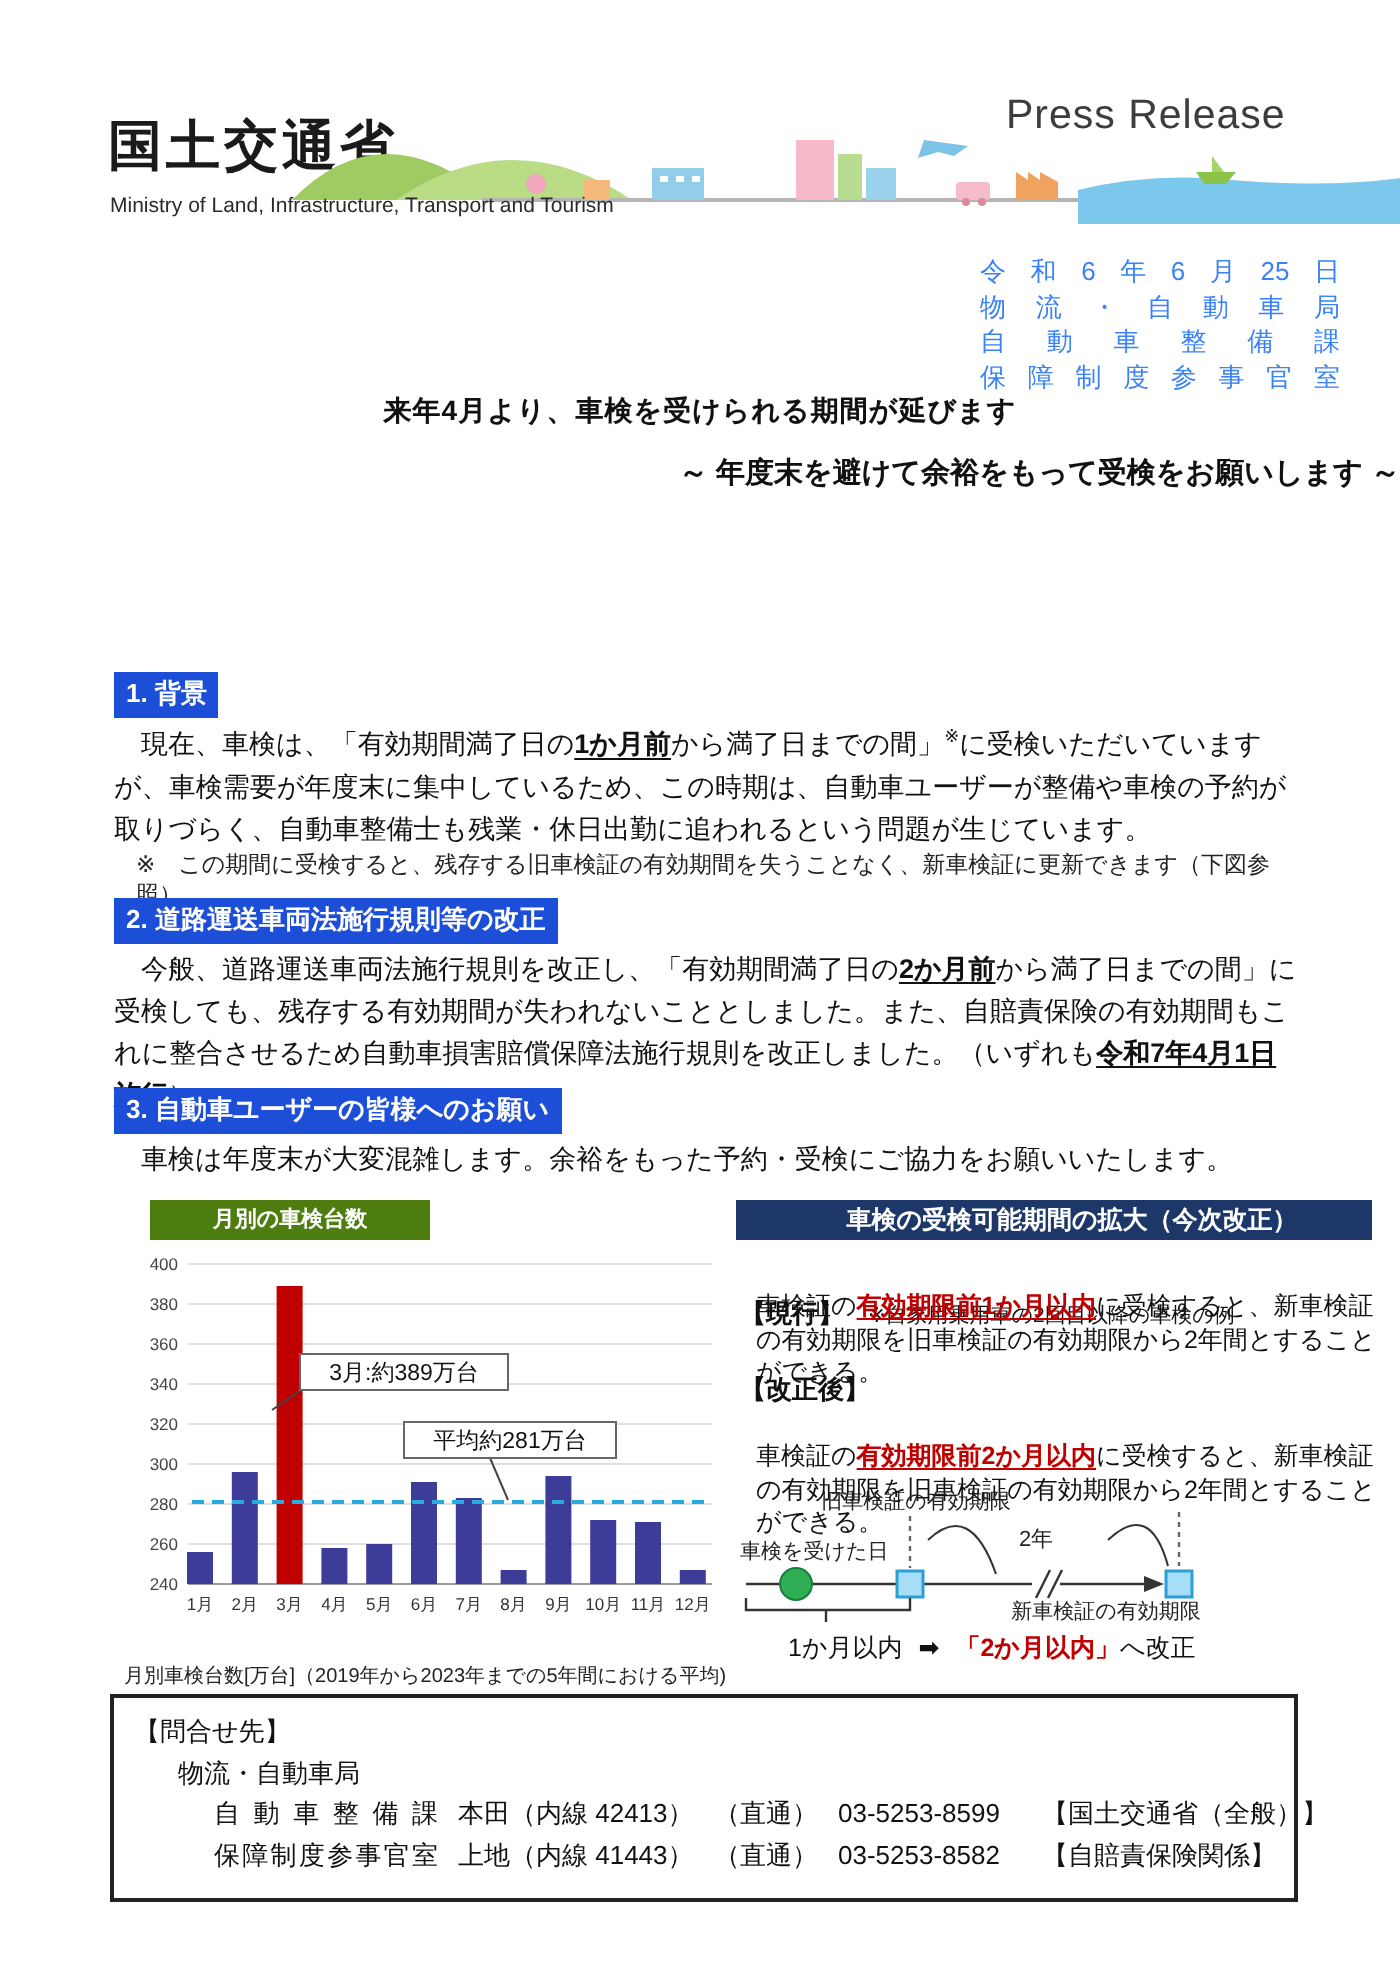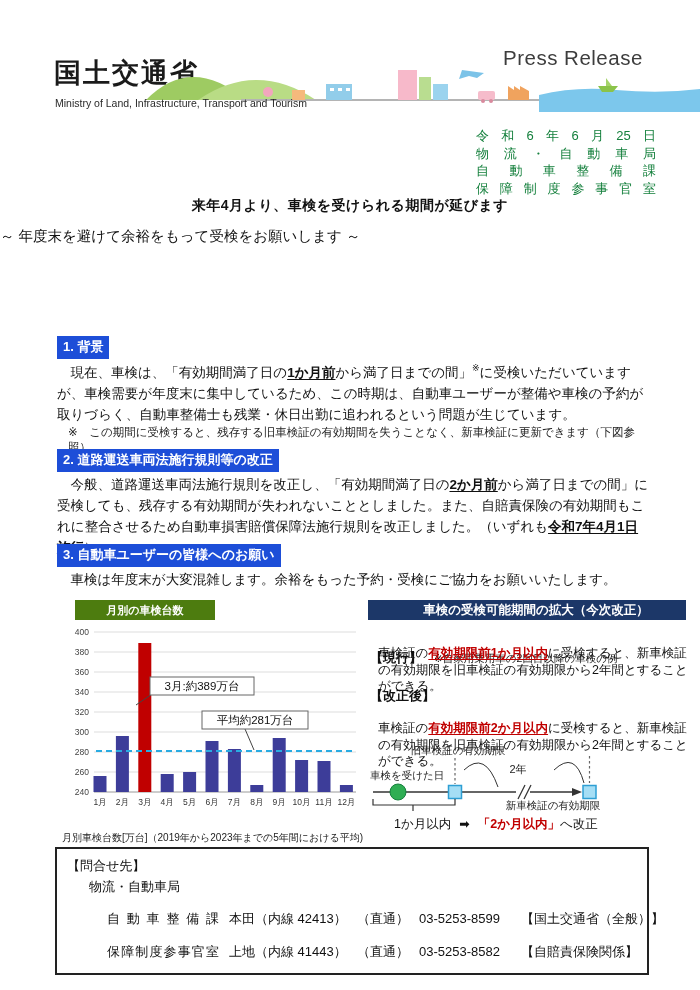--- a/index.html
+++ b/index.html
@@ -8,25 +8,25 @@
           color:#111; overflow:hidden; }
   .abs { position:absolute; }
 
   
   .logo-jp { left:54px; top:55px; font-size:27px; font-weight:bold; letter-spacing:2px; color:#1a1a1a;text-align:right; }
   .logo-en { left:55px; top:97px; font-size:10.5px; color:#2a2a2a; }
   .press-release { left:503px; top:46px; font-size:20.5px; color:#3d3d3d; letter-spacing:0.5px; }
   .illus { left:146px; top:44px; }
 
   
-  .dateblock { left:476px; top:127px; width:180px; font-size:13px; color:#15803d; }
+  .dateblock { left:490px; top:127px; width:180px; font-size:13px; color:#3b82f6; }
   .dateblock div { text-align:justify; text-align-last:justify; line-height:17.5px; }
 
   .doc-title { left:0; top:197px; width:700px; text-align:center; font-size:14px; font-weight:bold; letter-spacing:0.5px; }
-  .doc-subtitle { left:0; top:227px; width:700px; text-align:left; font-size:14.5px; font-weight:400; }
+  .doc-subtitle { left:0; top:227px; width:700px; text-align:right; font-size:14.5px; font-weight:700; }
 
   .summary-box { left:57px; top:260px; width:586px; border:2px solid #000; padding:8px 11px 10px;
                  font-size:13.5px; line-height:1.62; }
   .ul { text-decoration:underline; text-underline-offset:2px; }
   b.ul { font-weight:bold; }
 
   .sec-head { background:#1d4ed8; color:#fff; font-weight:bold; font-size:13px; padding:2px 6px 3px; white-space:nowrap; }
   .body-text { font-size:13.5px; line-height:1.56; width:592px; }
   .note-text { font-size:11.5px; color:#222; width:582px; }
 
@@ -51,21 +51,21 @@
   .change-line .arr { font-weight:bold; margin:0 8px; }
 
   
   .contact-box { left:55px; top:847px; width:594px; border:2px solid #222; padding:7px 10px 11px;
                  font-size:13px; line-height:1.58; }
   .contact-bureau { padding-left:22px; }
   .contact-row { padding-left:40px; white-space:nowrap; }
   .c-div { display:inline-block; width:112px; text-align:justify; text-align-last:justify; }
   .c-person { display:inline-block; width:128px; margin-left:10px; }
   .c-direct { display:inline-block; width:62px; }
-  .c-phone { display:inline-block; width:102px;margin-top:12px; }
+  .c-phone { display:inline-block; width:102px; }
 
   svg text { font-family:"Liberation Sans","DejaVu Sans",sans-serif; }
 </style>
 </head>
 <body>
 
 <div id="page">
 
   <div class="abs logo-jp">国土交通省</div>
   <svg class="abs illus" width="555" height="68" viewBox="0 0 555 68">

